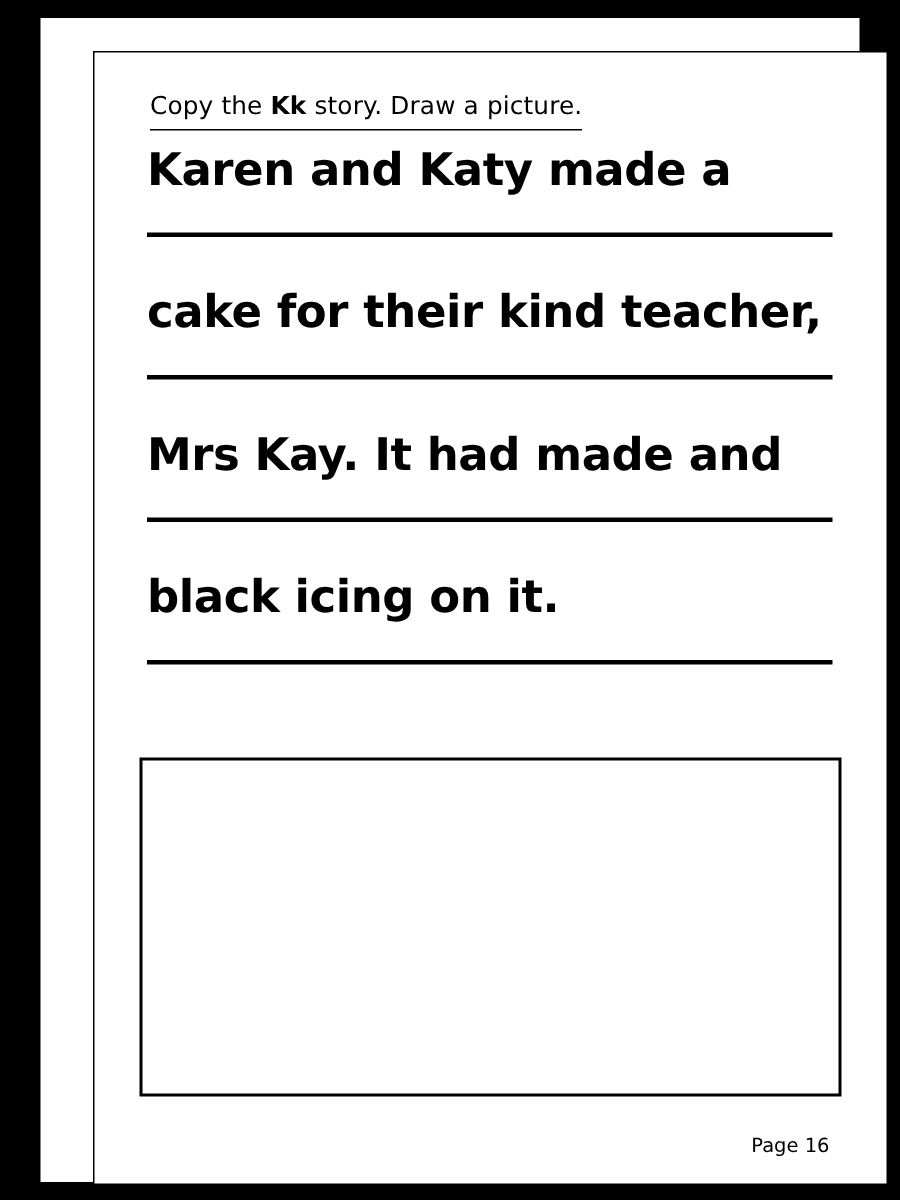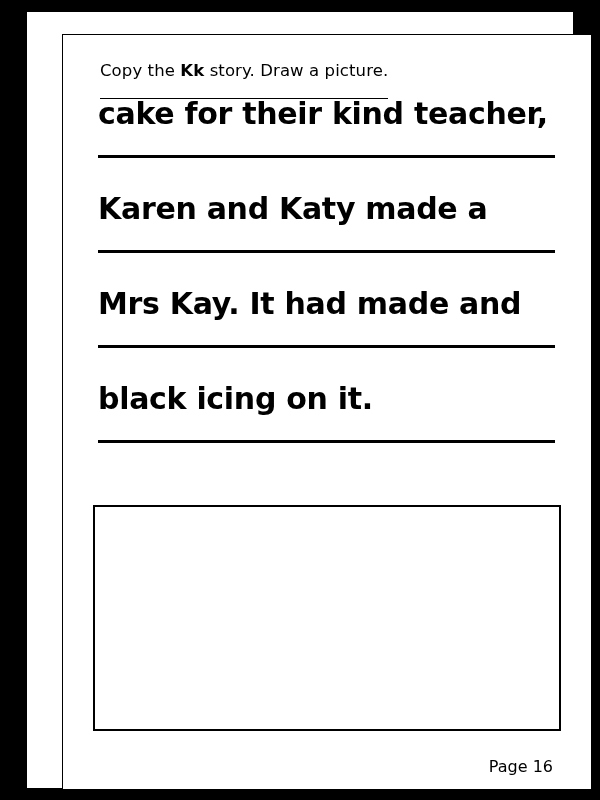--- a/index.html
+++ b/index.html
@@ -51,21 +51,21 @@
   }
   .instruction {
     position: absolute;
     left: 37px;
     top: 26px;
     font-family: "DejaVu Sans", sans-serif;
     font-size: 16.5px;
     color: #000000;
     white-space: nowrap;
     border-bottom: 1.5px solid #000000;
-    padding-bottom: 18px;
+    padding-bottom: 6px;
     letter-spacing: 0.1px;
   }
   .instruction b {
     font-weight: bold;
   }
   .story {
     position: absolute;
     left: 35px;
     top: 62px;
     width: 460px;
@@ -121,46 +121,46 @@
     white-space: nowrap;
   }
   .copyright .url {
     text-decoration: underline;
   }
   .page-number {
     position: absolute;
     right: 38px;
     top: 0;
     font-family: "DejaVu Sans", sans-serif;
-    font-size: 16px;
+    font-size: 13px;
     color: #000000;
     white-space: nowrap;
   }
 </style>
 </head>
 <body>
 
 <div class="page-frame">
   <div class="page-sheet">
     <div class="inner-border">
       <div class="content">
 
         <div class="instruction">
           <span>Copy the </span><b>Kk</b><span> story. Draw a picture.</span>
         </div>
 
         <div class="story">
 
           <div class="story-line">
-            <div class="story-text">cake for their kind teacher,</div>
+            <div class="story-text">Karen and Katy made a</div>
             <div class="rule"></div>
           </div>
 
           <div class="story-line">
-            <div class="story-text">Karen and Katy made a</div>
+            <div class="story-text">cake for their kind teacher,</div>
             <div class="rule"></div>
           </div>
 
           <div class="story-line">
             <div class="story-text">Mrs Kay. It had made and</div>
             <div class="rule"></div>
           </div>
 
           <div class="story-line">
             <div class="story-text">black icing on it.</div>

